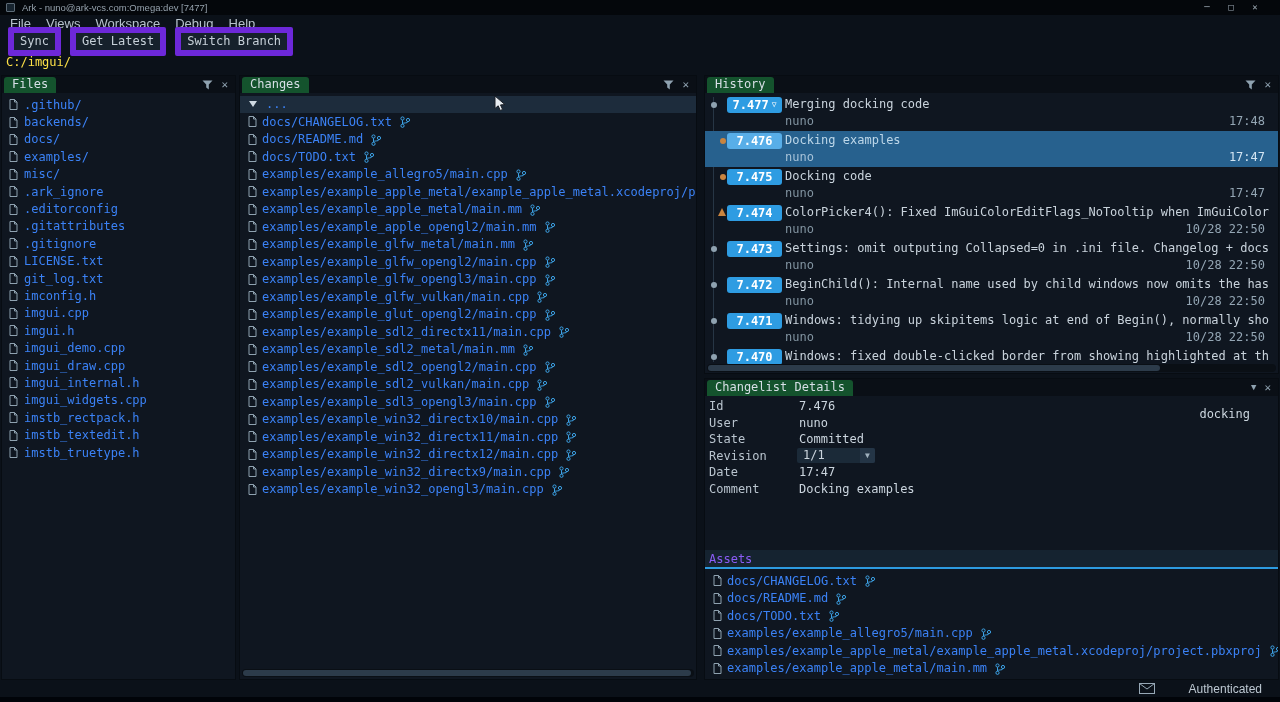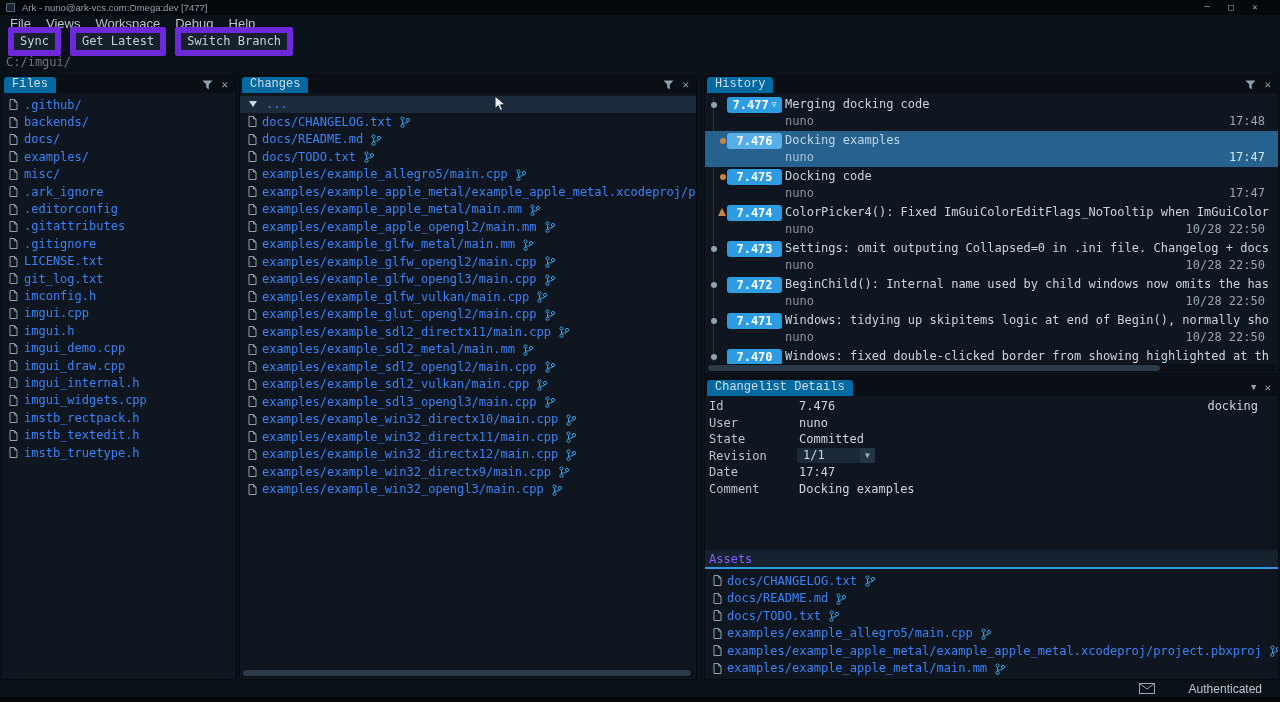--- a/index.html
+++ b/index.html
@@ -11,26 +11,26 @@
   .titlebar{position:absolute;left:0;top:0;width:100%;height:15px;background:#04070b;display:flex;align-items:center;padding:0 6px;gap:7px;}
   .app-ico{width:9px;height:9px;border:1px solid #5d6b77;border-radius:1px;background:#17242f;flex:0 0 auto;}
   .title-text{font-family:"Liberation Sans",sans-serif;font-size:9.5px;color:#95a1ac;white-space:pre;}
   .win-ctrls{margin-left:auto;display:flex;gap:10px;padding-right:12px;align-items:center;}
   .win-btn{width:14px;text-align:center;color:#9aa6b0;font-size:9px;line-height:13px;cursor:default;}
 
   
   .menubar{position:absolute;left:0;top:15px;height:17px;display:flex;align-items:center;gap:15px;padding-left:10px;font-family:"Liberation Sans",sans-serif;font-size:13px;color:#b7c2cc;}
   .toolbar{position:absolute;left:0;top:32px;height:19px;display:flex;gap:9px;padding-left:8px;align-items:center;}
   .tool-btn{background:#16212c;border:6px solid #6d28d9;border-radius:2px;padding:1px 6px 2px;font-size:12px;color:#c6d0d9;white-space:pre;}
-  .pathbar{position:absolute;left:6px;top:54px;height:16px;font-size:12px;color:#737373;display:flex;align-items:center;}
+  .pathbar{position:absolute;left:6px;top:54px;height:16px;font-size:12px;color:#fde047;display:flex;align-items:center;}
 
   
   .panel{position:absolute;background:#0f1620;border:1px solid #070c12;}
   .panel-header{position:absolute;left:0;top:0;right:0;height:17px;background:#0a0f16;display:flex;align-items:center;padding-left:2px;}
-  .tab{background:#0369a1;color:#d7dfe6;padding:1px 8px 2px;font-size:12px;line-height:13px;border-radius:3px 3px 0 0;white-space:pre;font-family:Liberation Mono, monospace;}
+  .tab{background:#14532d;color:#d7dfe6;padding:1px 8px 2px;font-size:12px;line-height:13px;border-radius:3px 3px 0 0;white-space:pre;}
   .hdr-icons{margin-left:auto;display:flex;gap:8px;padding-right:7px;align-items:center;}
   .x-icon{color:#8fa2b0;font-size:11px;line-height:11px;}
   .chev{color:#8fa2b0;font-size:9px;line-height:9px;}
 
   
   .files{left:1px;top:75px;width:235px;height:605px;}
   .files-list{position:absolute;left:0;top:20px;right:0;bottom:4px;overflow:hidden;}
   .frow{height:17.4px;display:flex;align-items:center;padding-left:7px;gap:6px;}
   .rowlabel{font-size:12px;color:#3b82f6;white-space:pre;}
 
@@ -67,21 +67,21 @@
   .hrow.selected .hauthor{color:#a6c2d8;}
   .htime{position:absolute;right:13px;top:19px;color:#94a6b4;white-space:pre;}
   .hrow.selected .htime{color:#d3e5f2;}
 
   
   .details{left:704px;top:378px;width:575px;height:302px;}
   .dfields{position:absolute;left:0;top:20px;right:0;}
   .drow{position:relative;height:16.5px;}
   .dlabel{position:absolute;left:4px;color:#b9c4ce;white-space:pre;}
   .dvalue{position:absolute;left:94px;color:#cbd5de;white-space:pre;}
-  .dbranch{position:absolute;right:20px;color:#cbd5de;}
+  .dbranch{position:absolute;right:28px;color:#cbd5de;margin-top:8px;}
   .combo{position:absolute;left:92px;top:-1px;width:78px;height:15px;background:#1b2a38;border-radius:2px;display:flex;align-items:center;}
   .combo .cval{padding-left:6px;color:#cbd5de;}
   .combo .carrow{margin-left:auto;width:15px;height:15px;background:#243546;border-radius:0 2px 2px 0;display:flex;align-items:center;justify-content:center;color:#9fb0bd;font-size:8px;}
   .assets-hdr{position:absolute;left:0;top:171px;right:0;height:19px;background:#152330;border-bottom:2px solid #2d9be0;display:flex;align-items:center;padding-left:4px;color:#8b5cf6;}
   .assets-list{position:absolute;left:0;top:193px;right:0;bottom:0;overflow:hidden;}
 
   
   .statusbar{position:absolute;left:0;top:680px;width:100%;height:17px;display:flex;align-items:center;justify-content:flex-end;padding-right:18px;}
   .mail{margin-right:34px;display:flex;align-items:center;}
   .status-text{font-family:"Liberation Sans",sans-serif;font-size:12px;color:#bdc8d2;}

